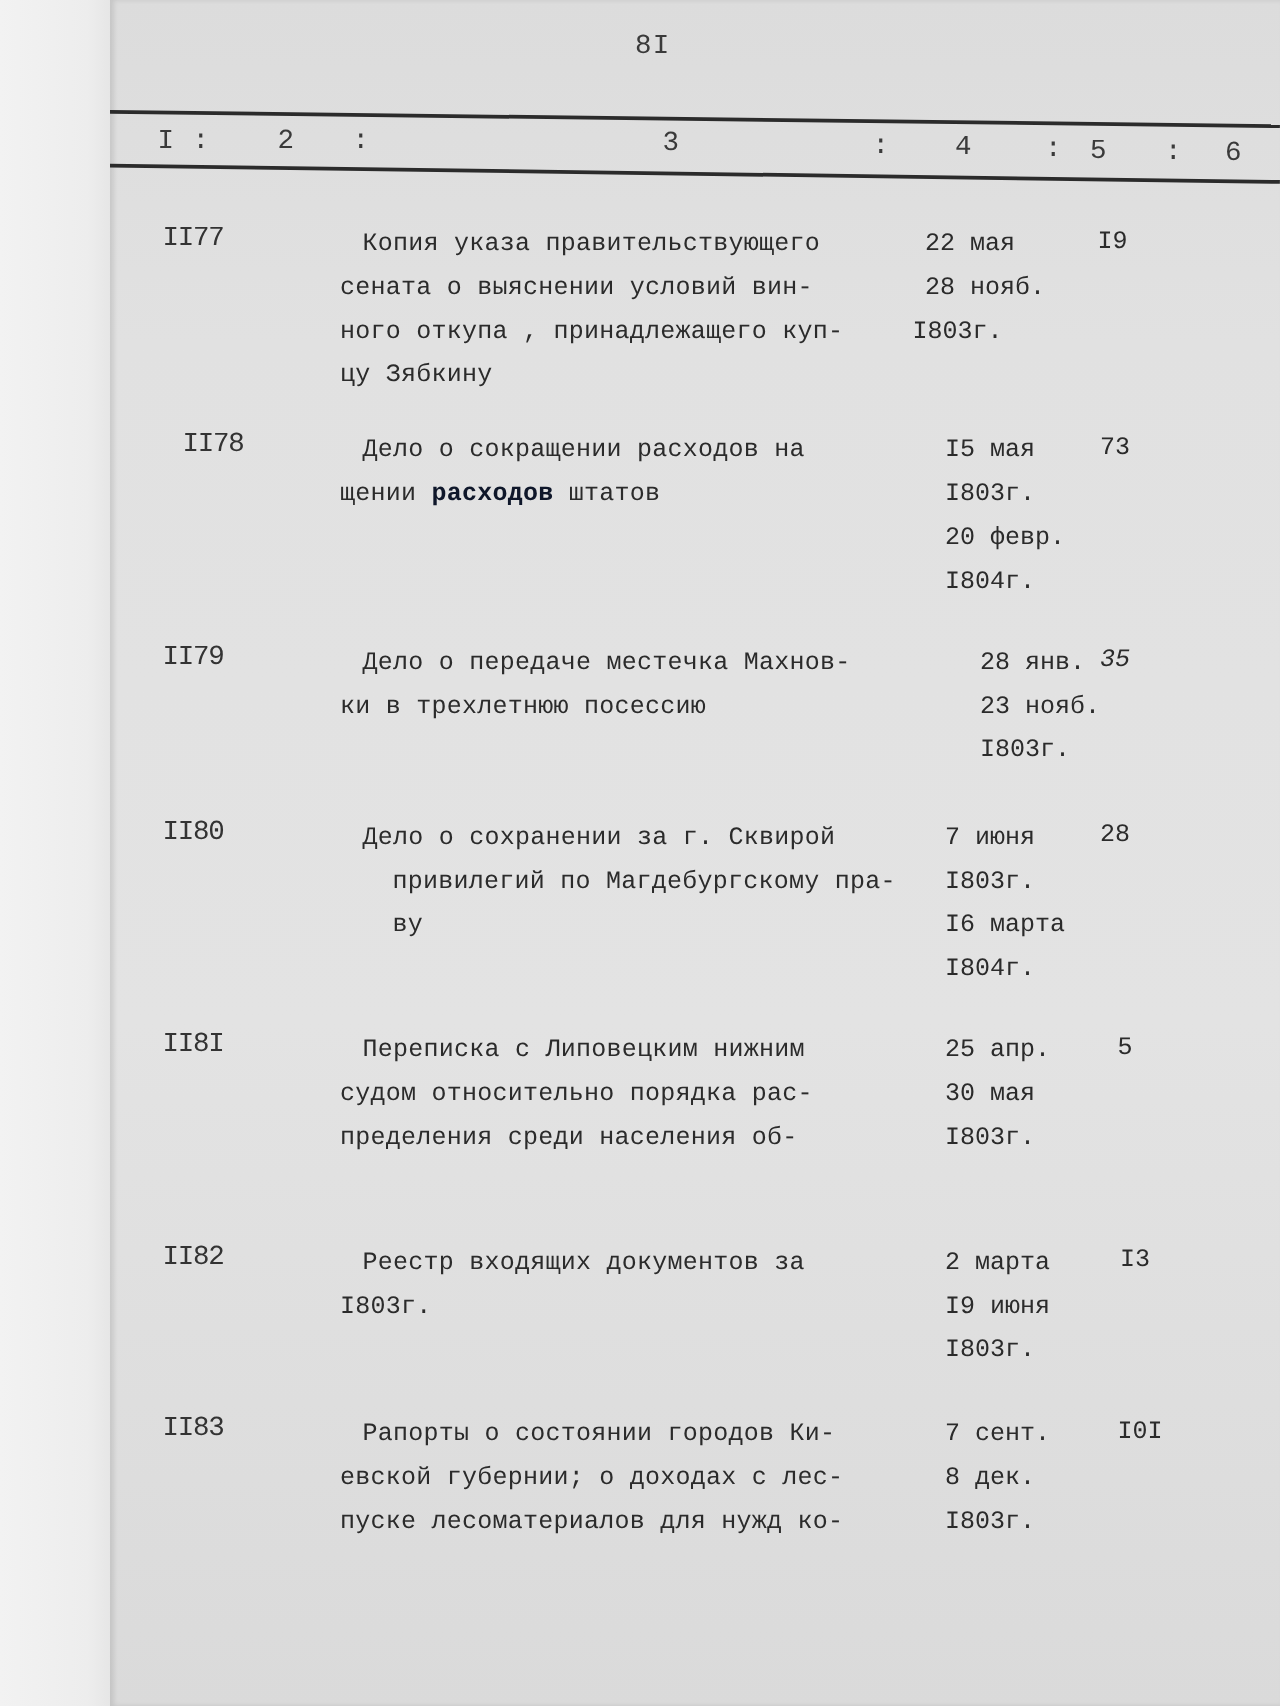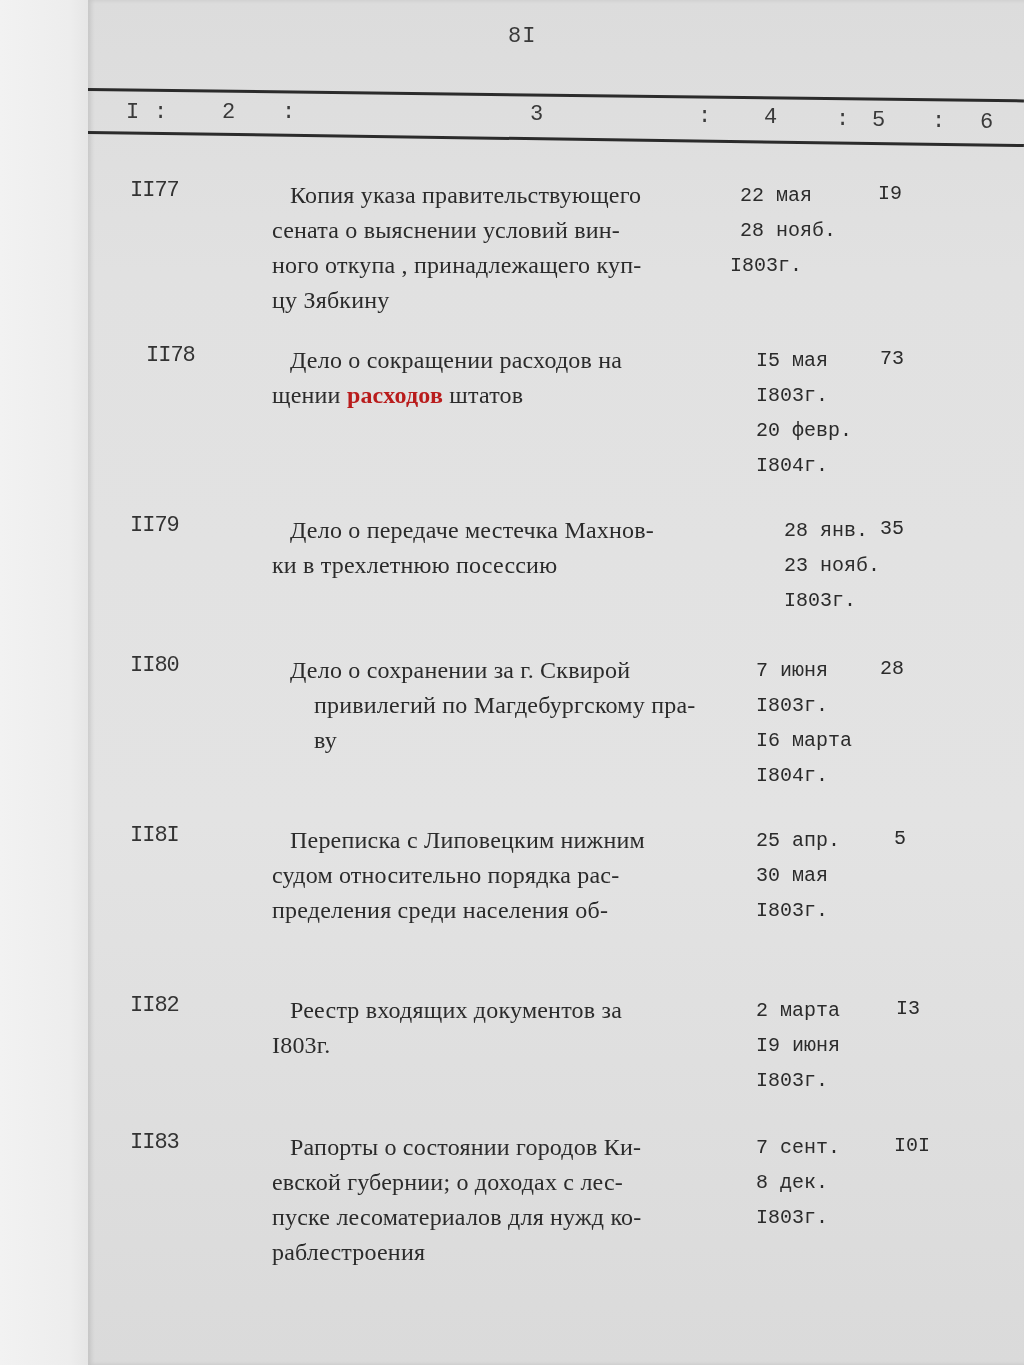--- a/index.html
+++ b/index.html
@@ -55,44 +55,43 @@
       position: absolute;
       left: 130px;
       font-size: 22px;
       color: #333;
       letter-spacing: -1px;
     }
     .entry .desc {
       position: absolute;
       left: 272px;
       width: 480px;
-      font-size: 24px;
+      font-size: 20px;
       line-height: 35px;
       color: #2b2b2b;
-      font-family: Liberation Serif, serif;
     }
     .entry .desc .line { display: block; white-space: pre; letter-spacing: 0.2px; }
     .entry .dates {
       position: absolute;
       left: 740px;
       width: 140px;
       font-size: 20px;
       line-height: 35px;
       color: #2b2b2b;
     }
     .entry .dates .line { display: block; white-space: pre; }
     .entry .sheets {
       position: absolute;
       left: 878px;
       font-size: 20px;
       color: #2b2b2b;
     }
     .struck {
       font-weight: bold;
-      color: #b91c1c;
+      color: #0f172a;
     }
   </style>
 </head>
 <body>
 
 <div class="left-page"></div>
 <div class="main-page"></div>
 
 <div class="page-number">8I</div>
 
@@ -152,21 +151,21 @@
     <span class="line">Дело о передаче местечка Махнов-</span>
   </div>
   <div class="desc" style="top:35px;">
     <span class="line">ки в трехлетнюю посессию</span>
   </div>
   <div class="dates" style="left:756px;margin-left:28px;">
     <span class="line">28 янв.</span>
     <span class="line">23 нояб.</span>
     <span class="line">I803г.</span>
   </div>
-  <span class="sheets" style="left:880px; top:4px;">35</span>
+  <span class="sheets" style="left:880px; top:4px;font-style:italic;">35</span>
 </div>
 
 <div class="entry" style="top:653px;">
   <span class="num">II80</span>
   <div class="desc" style="left:290px;">
     <span class="line">Дело о сохранении за г. Сквирой</span>
   </div>
   <div class="desc" style="top:35px;margin-left:42px;">
     <span class="line">привилегий по Магдебургскому пра-</span>
     <span class="line">ву</span>
@@ -214,21 +213,20 @@
 </div>
 
 <div class="entry" style="top:1130px;">
   <span class="num">II83</span>
   <div class="desc" style="left:290px;">
     <span class="line">Рапорты о состоянии городов Ки-</span>
   </div>
   <div class="desc" style="top:35px;">
     <span class="line">евской губернии; о доходах с лес-</span>
     <span class="line">пуске лесоматериалов для нужд ко-</span>
-    <span class="line">раблестроения</span>
   </div>
   <div class="dates" style="left:756px;">
     <span class="line">7 сент.</span>
     <span class="line">8 дек.</span>
     <span class="line">I803г.</span>
   </div>
   <span class="sheets" style="left:894px; top:4px;">I0I</span>
 </div>
 
 </body></html>

